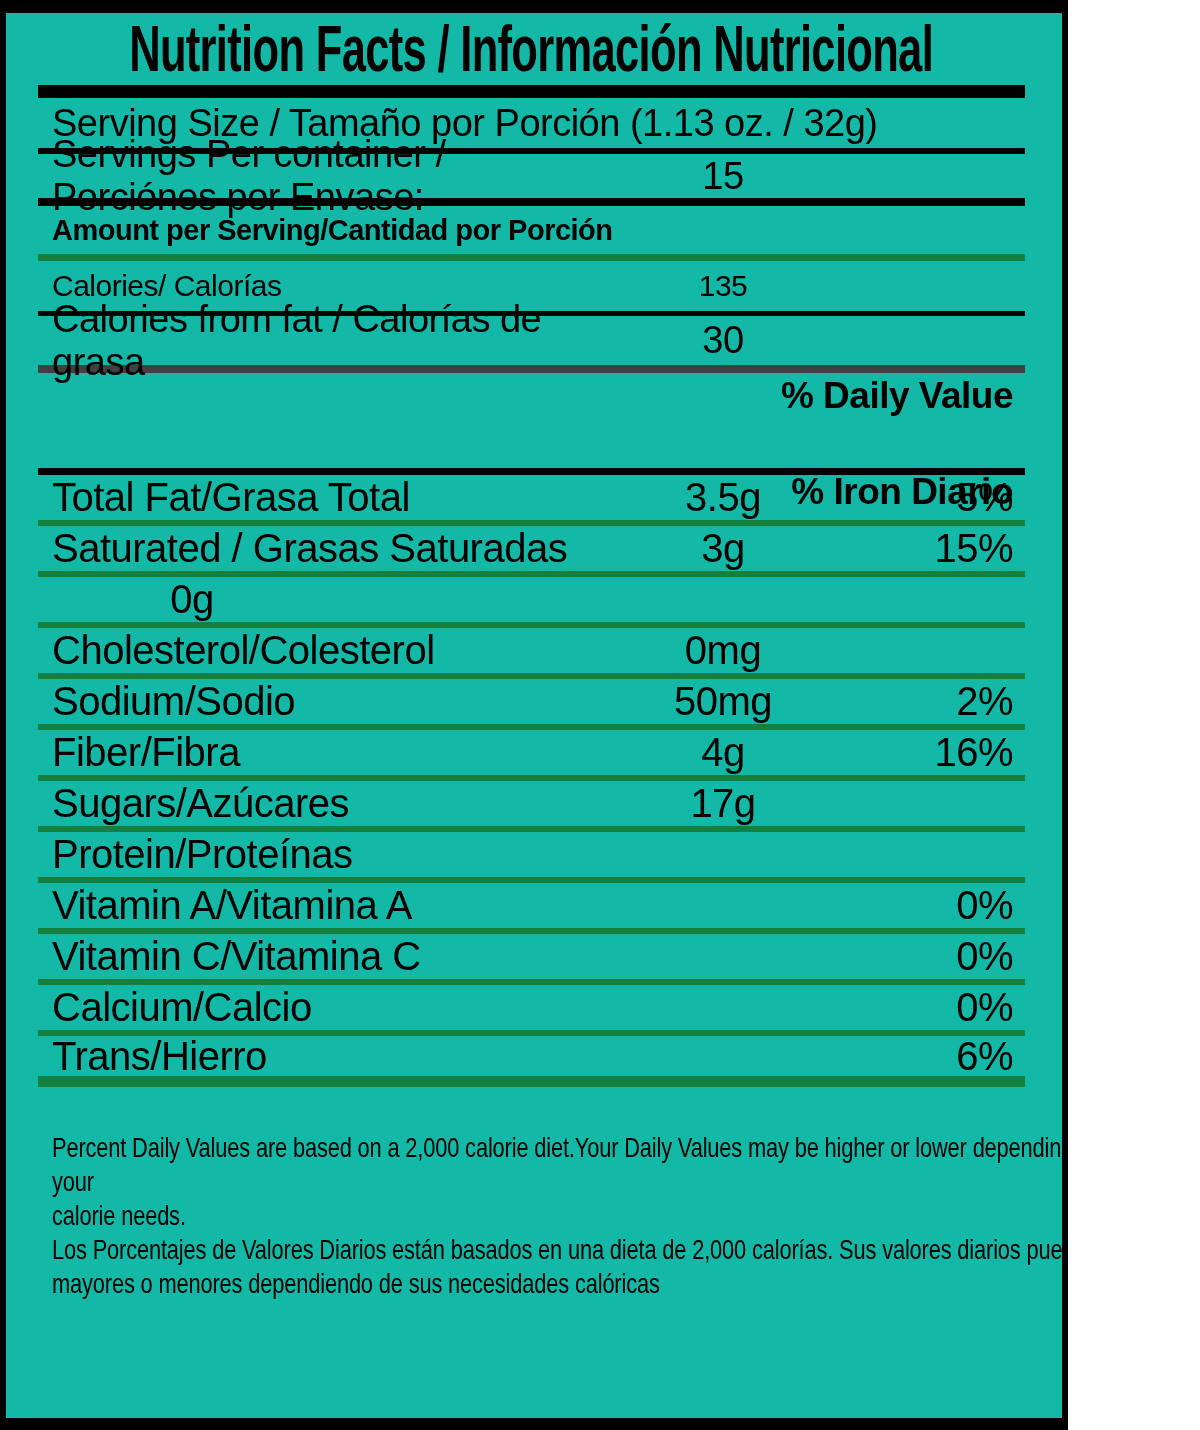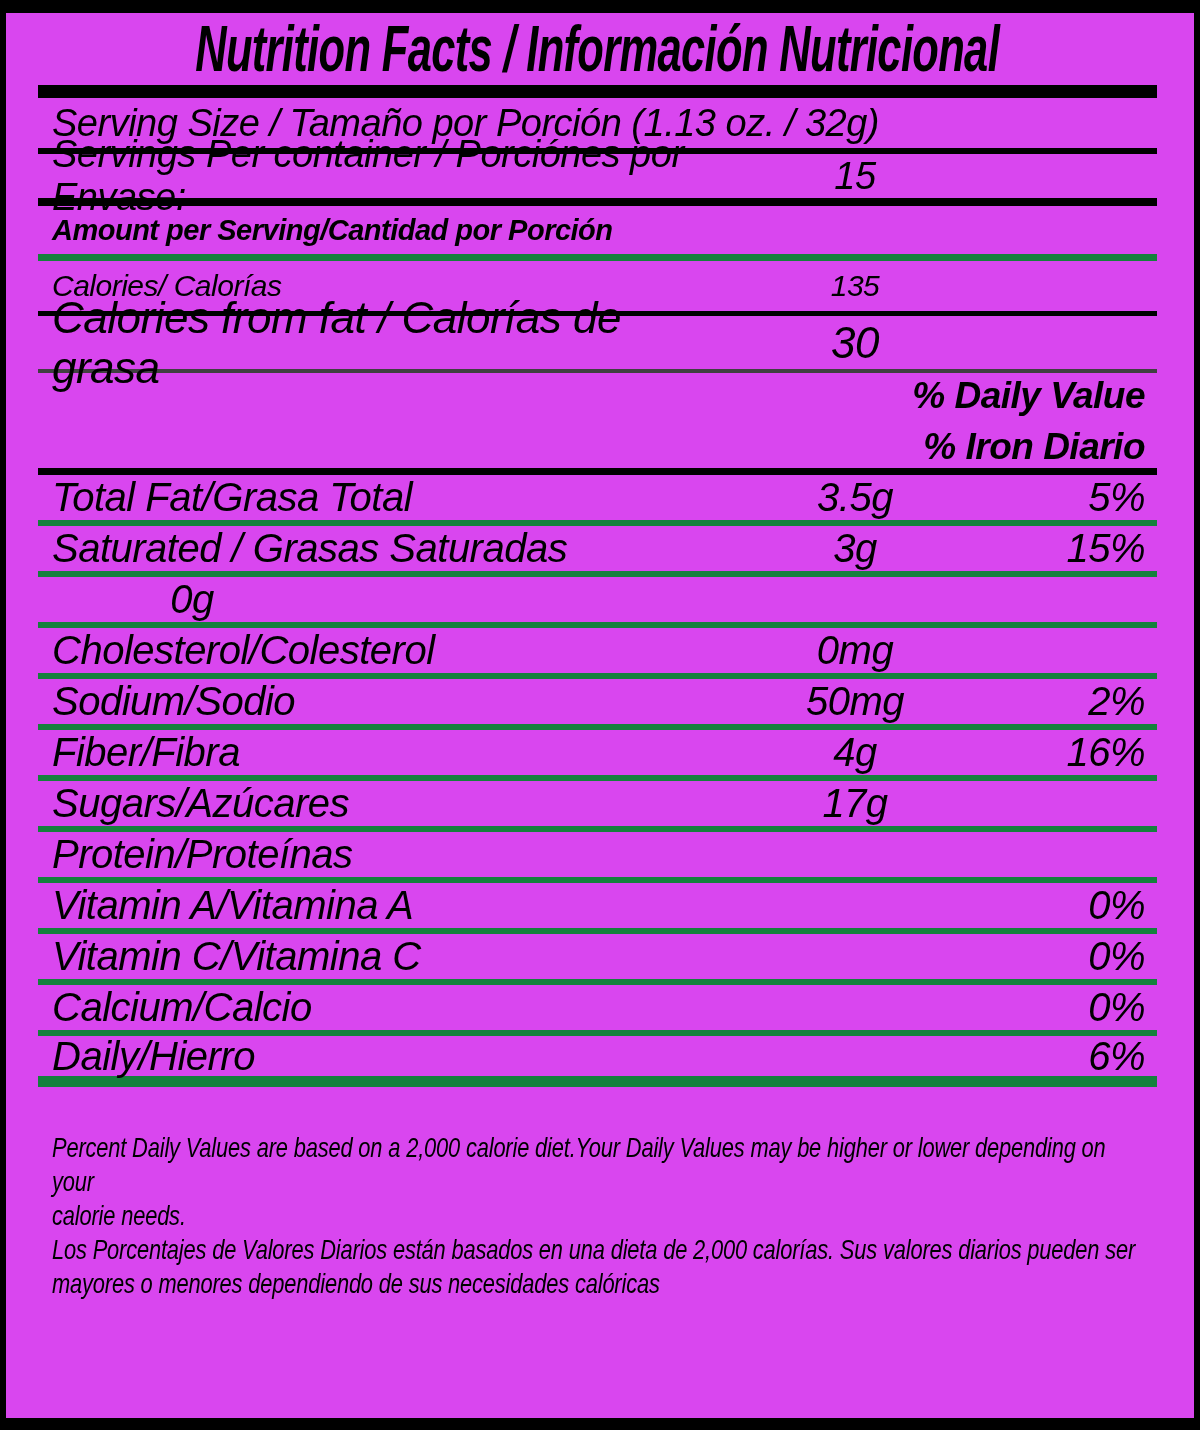--- a/index.html
+++ b/index.html
@@ -1,30 +1,29 @@
 <!DOCTYPE html>
 <html><head>
 <meta charset="utf-8">
 <style>
   html, body { margin: 0; padding: 0; background: #ffffff; }
 
   .nutrition-label {
     position: relative;
-    width: 1200px;
+    width: 1068px;
     height: 1430px;
     box-sizing: border-box;
-    background: #d946ef;
+    background: #14b8a6;
     color: #000000;
     border-left: 6px solid #000;
     border-right: 6px solid #000;
     border-top: 13px solid #000;
     border-bottom: 12px solid #000;
     font-family: "Liberation Sans", "DejaVu Sans", sans-serif;
     overflow: hidden;
-    font-style: italic;
   }
 
   .inner { padding: 0 37px 0 32px; }
 
   
   .title-wrap {
     height: 72px;
     display: flex;
     align-items: center;
     justify-content: center;
@@ -61,38 +60,39 @@
     border-bottom: 7px solid #15803d;
     font-size: 29px;
     font-weight: bold;
     display: flex;
     align-items: center;
     padding-left: 14px;
     letter-spacing: -0.5px;
   }
 
   .row-calories  { height: 55px; border-bottom: 5px solid #000; font-size: 30px; }
-  .row-cff       { height: 57px; border-bottom: 4px solid #404040; font-size: 44px; }
+  .row-cff       { height: 57px; border-bottom: 8px solid #404040; font-size: 38px; }
 
   
   .dv-head {
     height: 102px;
     border-bottom: 7px solid #000;
     display: flex;
     flex-direction: column;
     justify-content: center;
     align-items: flex-end;
     padding-right: 12px;
     box-sizing: border-box;
   }
   .dv-head .dv-line {
     font-size: 37px;
     font-weight: bold;
     line-height: 51px;
     letter-spacing: -0.5px;
+    margin-top: 45px;
   }
 
   
   .nutrient-row { height: 51px; border-bottom: 6px solid #15803d; font-size: 40px; }
   .nutrients .nutrient-row:last-child { border-bottom-width: 11px; }
 
   
   .footnote { padding: 24px 0 0 14px; margin-top: 20px; }
   .footnote-scale {
     width: 1400px;
@@ -208,21 +208,21 @@
     <span class="dv nutrient-dv">0%</span>
   </div>
 
   <div class="row nutrient-row">
     <span class="lbl nutrient-label">Calcium/Calcio</span>
     <span class="amt nutrient-amount"></span>
     <span class="dv nutrient-dv">0%</span>
   </div>
 
   <div class="row nutrient-row">
-    <span class="lbl nutrient-label">Daily/Hierro</span>
+    <span class="lbl nutrient-label">Trans/Hierro</span>
     <span class="amt nutrient-amount"></span>
     <span class="dv nutrient-dv">6%</span>
   </div>
 </div>
 
     <div class="footnote">
       <div class="footnote-scale">
         <p>Percent Daily Values are based on a 2,000 calorie diet.Your Daily Values may be higher or lower depending on your
 calorie needs.</p>
         <p>Los Porcentajes de Valores Diarios están basados en una dieta de 2,000 calorías. Sus valores diarios pueden ser

